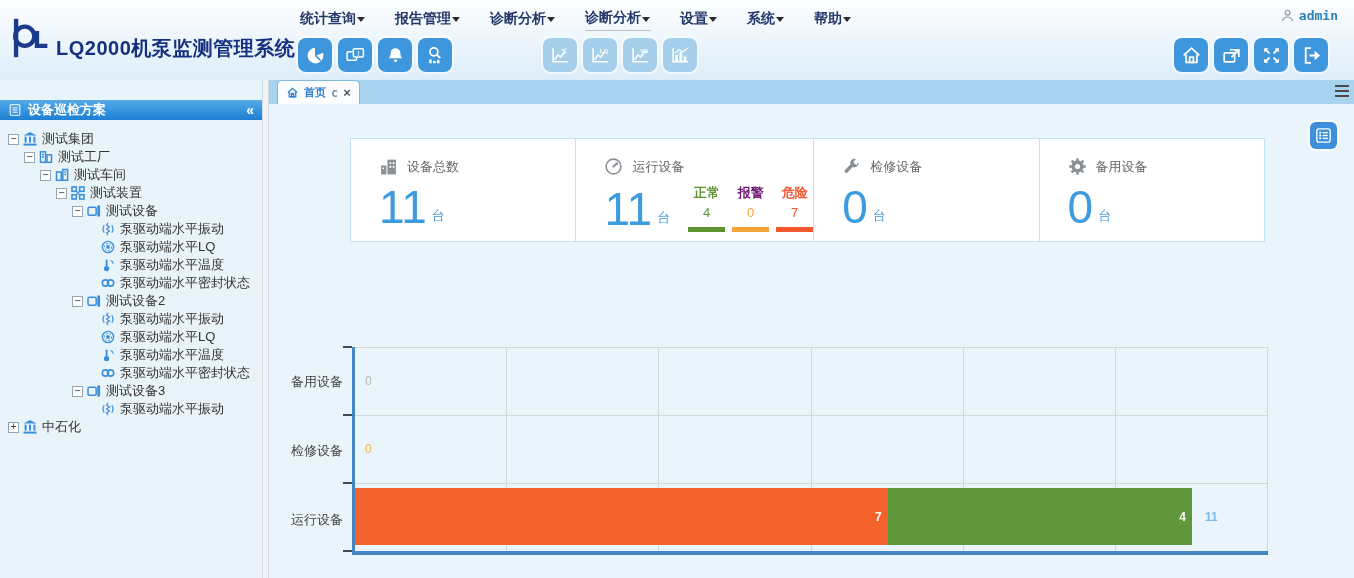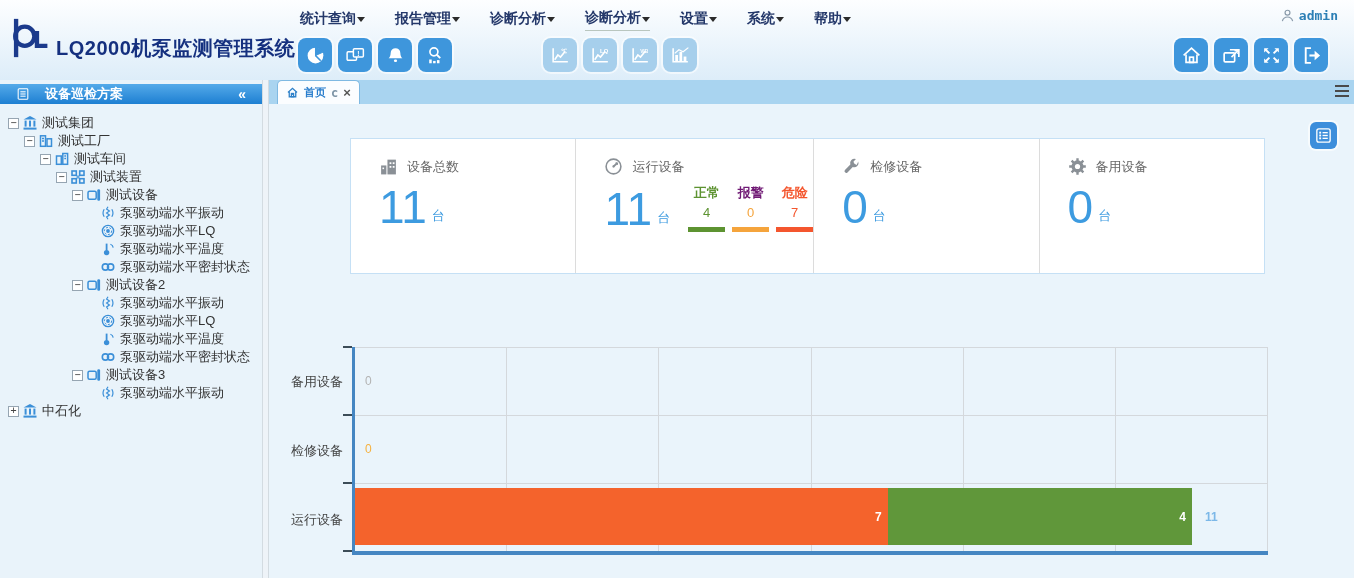--- a/index.html
+++ b/index.html
@@ -28,22 +28,22 @@
   .tb-left { left:298px; } .tb-mid { left:543px; } .tb-right { right:26px; }
   .tbtn { width:34px; height:34px; border:none; border-radius:8px; background:#3e96dc;
     display:flex; align-items:center; justify-content:center; cursor:pointer;
     box-shadow:0 0 0 2px rgba(255,255,255,.55); }
   .tbtn.disabled { background:#a6cfec; cursor:default; }
   .tbtn svg { width:21px; height:21px; }
 
   
   .body { display:flex; height:498px; }
   .sidebar { width:262px; background:#e9f3fa; }
-  .side-header { height:20px; margin-top:4px; display:flex; align-items:center; gap:15px;
-    padding:0 16px; background:linear-gradient(#55aae9,#1d7fd2); color:#fff;
+  .side-header { height:20px; margin-top:20px; display:flex; align-items:center; gap:6px;
+    padding:0 8px; background:linear-gradient(#55aae9,#1d7fd2); color:#fff;
     font-size:13px; font-weight:bold; }
   .side-collapse { margin-left:auto; font-size:14px; cursor:pointer; line-height:1; }
   .tree { padding:10px 0 0 2px; }
   .trow { display:flex; align-items:center; height:18px; font-size:13px; color:#333;
     white-space:nowrap; cursor:pointer; }
   .expander { width:11px; height:11px; border:1px solid #96a5b2; background:#fff;
     font-size:10px; line-height:8px; text-align:center; color:#444; margin-right:4px;
     flex:none; font-family:"DejaVu Sans Mono", monospace; }
   .tspacer { width:13px; flex:none; }
   .ticon { width:14px; height:14px; margin-right:5px; flex:none; }
@@ -64,21 +64,21 @@
   .hamburger div { height:2px; background:#4a4a4a; margin-bottom:3px; }
 
   .content { position:relative; height:474px; background:#eaf4fb; }
   .list-toggle { position:absolute; right:17px; top:18px; width:27px; height:27px;
     border:none; border-radius:6px; background:#3d8edb; cursor:pointer;
     display:flex; align-items:center; justify-content:center;
     box-shadow:0 0 0 2px rgba(255,255,255,.6); }
   .list-toggle svg { width:19px; height:19px; }
 
   
-  .cards { position:absolute; left:81px; top:34px; width:915px; height:136px;
+  .cards { position:absolute; left:81px; top:34px; width:915px; height:104px;
     background:#fff; border:1px solid #c5e0f5; display:flex; }
   .card { flex:1; padding:18px 0 0 28px; }
   .card + .card { border-left:1px solid #dcdcdc; }
   .card-head { display:flex; align-items:center; gap:9px; color:#666; font-size:13px; }
   .card-head svg { width:19px; height:19px; }
   .card-numrow { display:flex; align-items:flex-end; margin-top:8px; }
   .big-num { font-size:46px; line-height:1; color:#3d9be0; }
   .unit { font-size:13px; color:#3d9be0; margin:0 0 5px 5px; }
   .substats { display:flex; gap:7px; margin-left:18px; margin-bottom:0; }
   .sub { width:37px; text-align:center; font-size:13px; }

